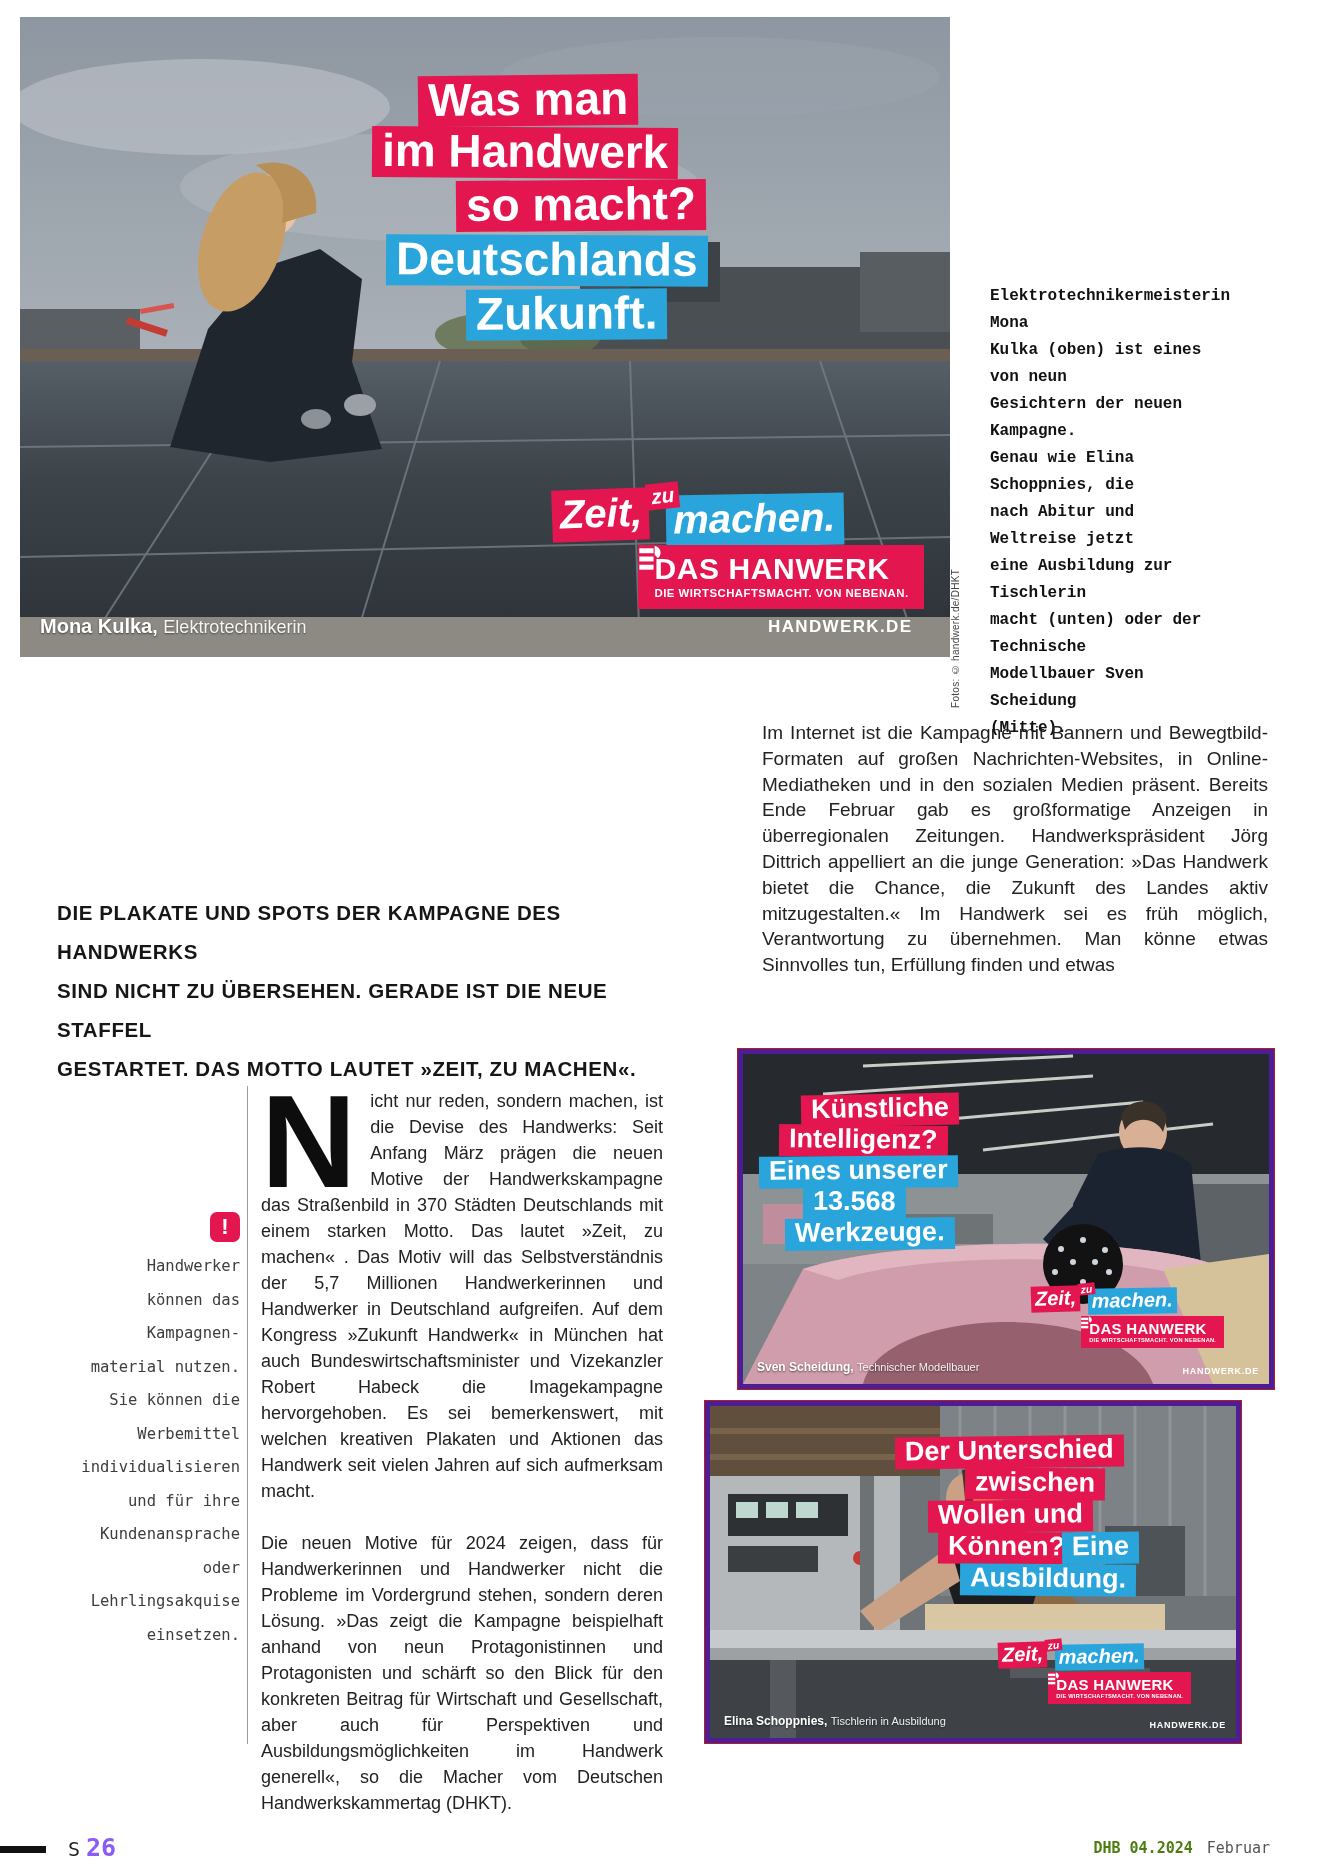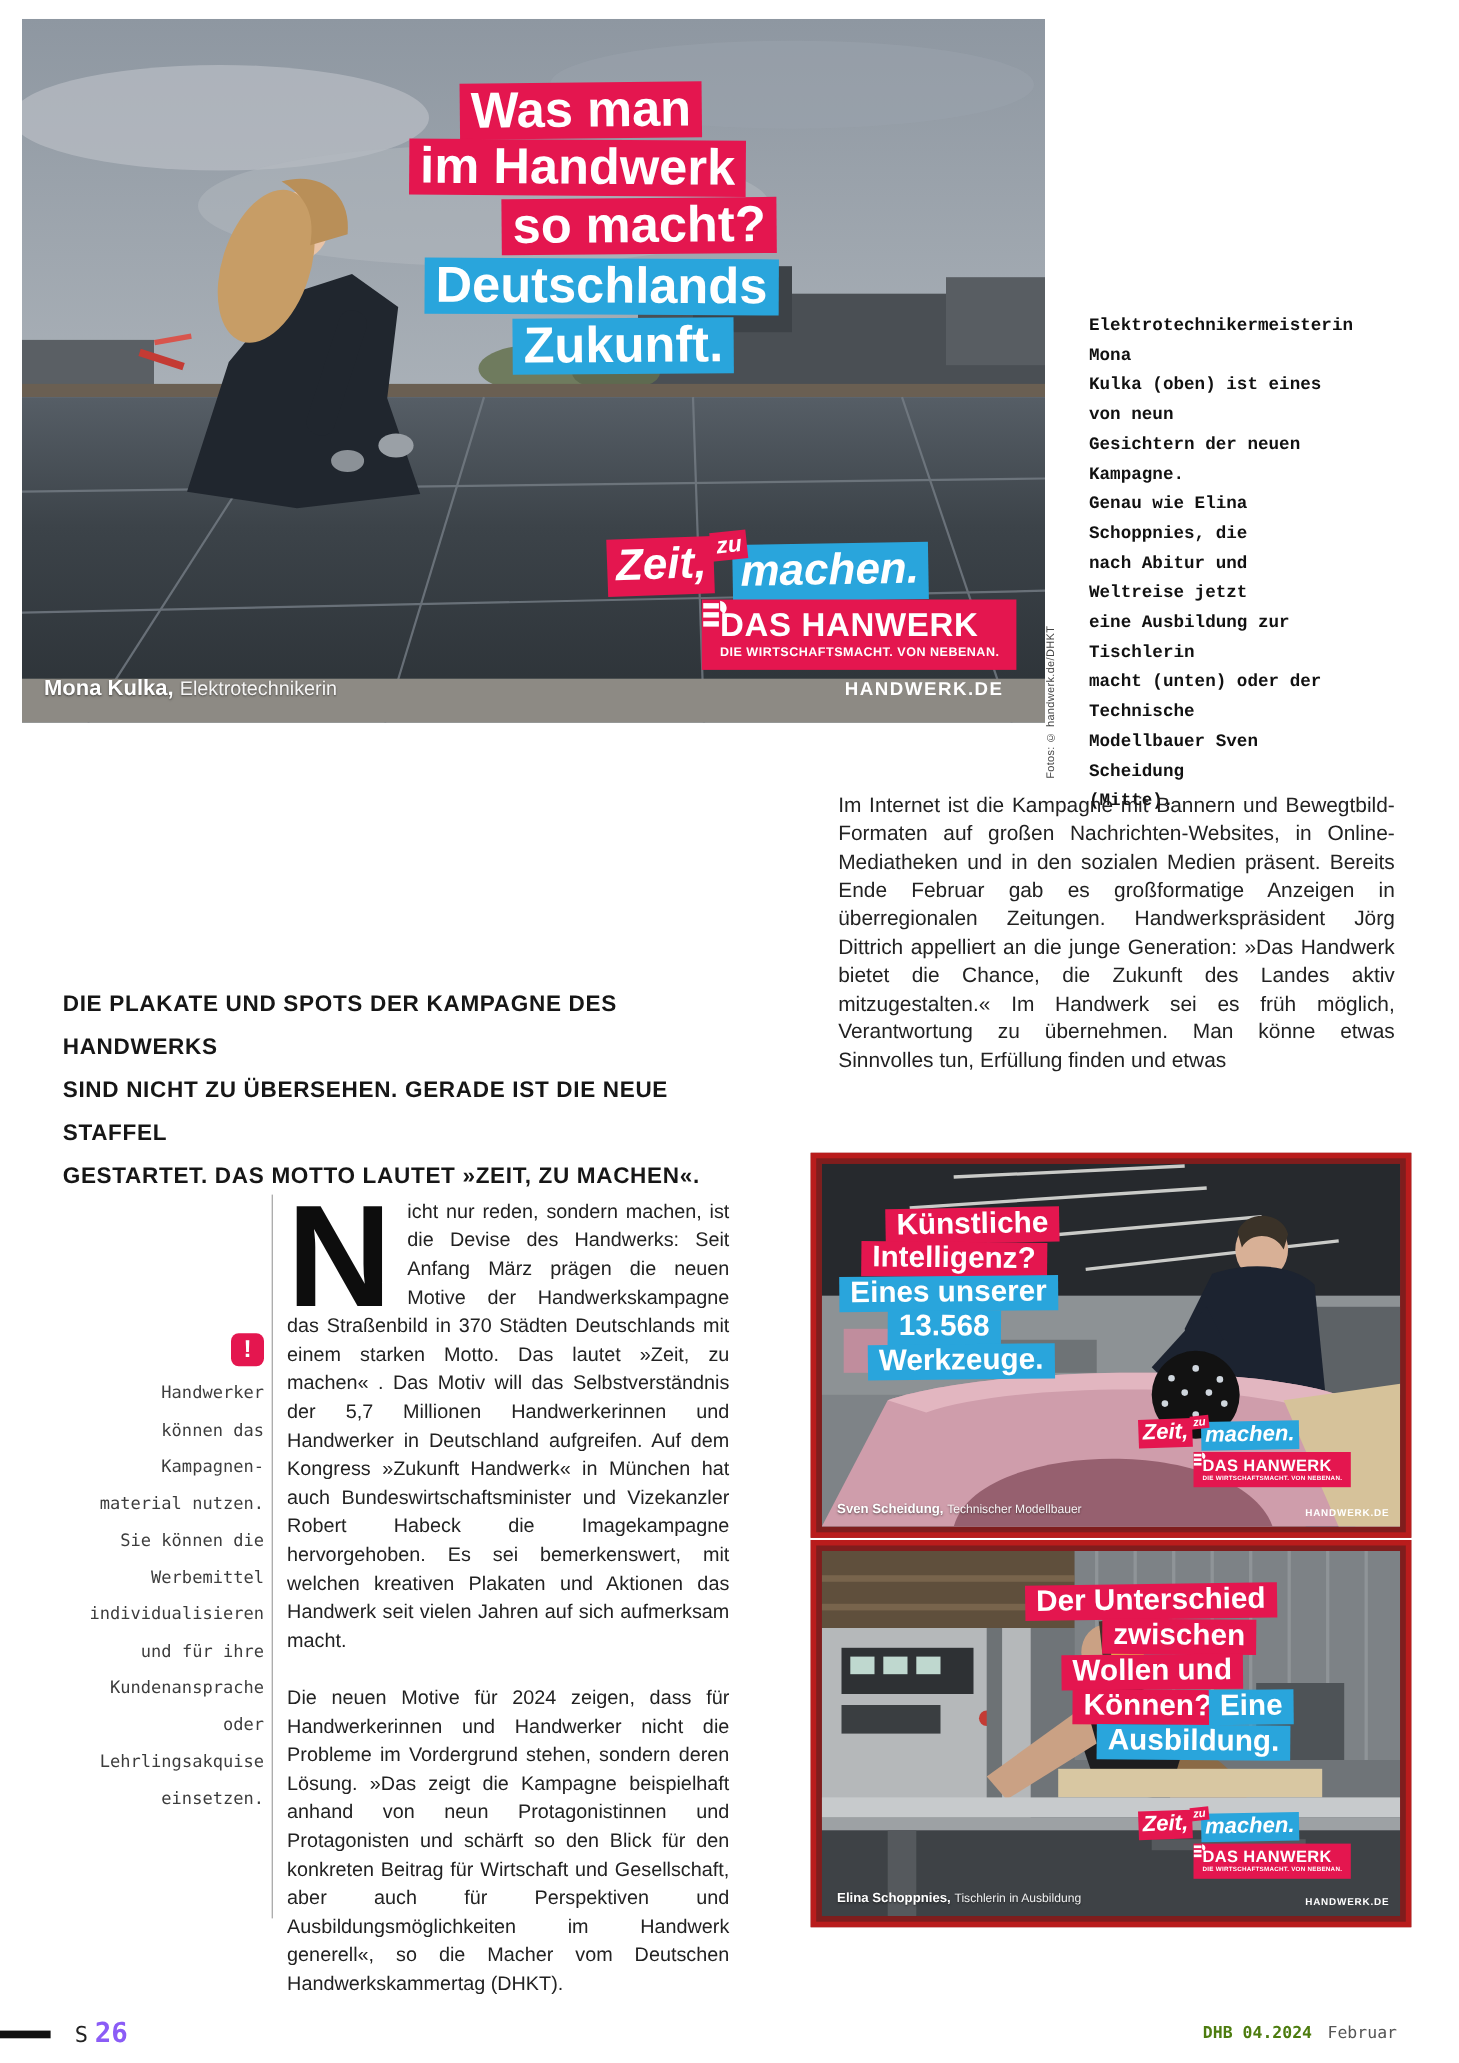--- a/index.html
+++ b/index.html
@@ -6,21 +6,21 @@
   body{
     width:1326px;height:1875px;position:relative;background:#ffffff;
     font-family:"Liberation Sans",sans-serif;color:#1a1a1a;overflow:hidden;
   }
   .abs{position:absolute;}
   .pre{white-space:pre-line;}
 
   
   .photo{position:absolute;overflow:hidden;}
   .photo svg{position:absolute;left:0;top:0;}
-  .framed{background:#7f1d1d;border:5px solid #b91c1c;padding:5px;}
+  .framed{background:#4c1d95;border:1px solid #b91c1c;padding:5px;}
   .framed .inner{position:relative;width:100%;height:100%;overflow:hidden;}
 
   
   .tag{position:absolute;color:#fff;font-weight:bold;line-height:1.02;
        padding:1px 10px 3px 10px;white-space:nowrap;
        font-family:"Liberation Sans",sans-serif;}
   .tag.pink{background:var(--pink);}
   .tag.blue{background:var(--blue);}
 
   
@@ -297,21 +297,21 @@
     </div>
     <span class="site" style="right:10px;bottom:8px;font-size:9px;">HANDWERK.DE</span>
 
     <div class="persontag" style="left:14px;bottom:10px;font-size:12px;">
       <span class="pname">Sven Scheidung,</span>
       <span class="prole" style="font-size:11px;">Technischer Modellbauer</span>
     </div>
   </div>
 </div>
 
-<div class="photo framed" style="left:737px;top:1400px;width:526px;height:332px;">
+<div class="photo framed" style="left:704px;top:1400px;width:526px;height:332px;">
   <div class="inner">
     <svg width="526" height="332" viewBox="0 0 526 332">
       <rect width="526" height="332" fill="#6f7478"></rect>
 
       <rect x="0" y="0" width="230" height="70" fill="#5f4f3c"></rect>
       <rect x="0" y="22" width="230" height="6" fill="#78644c"></rect>
         <rect x="0" y="48" width="230" height="6" fill="#78644c"></rect>
 
       <g fill="#7d8286">
           <rect x="230" y="0" width="296" height="190"></rect>

